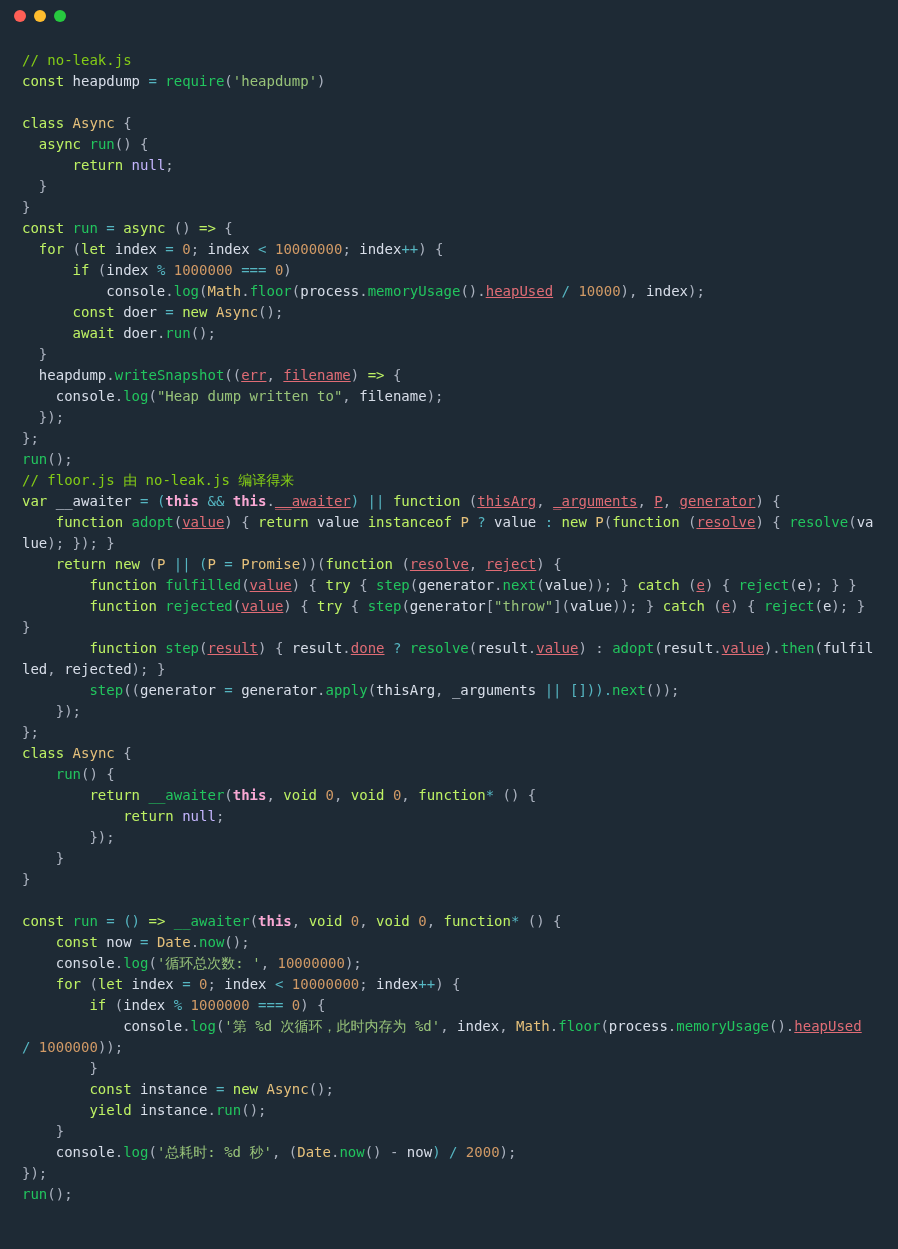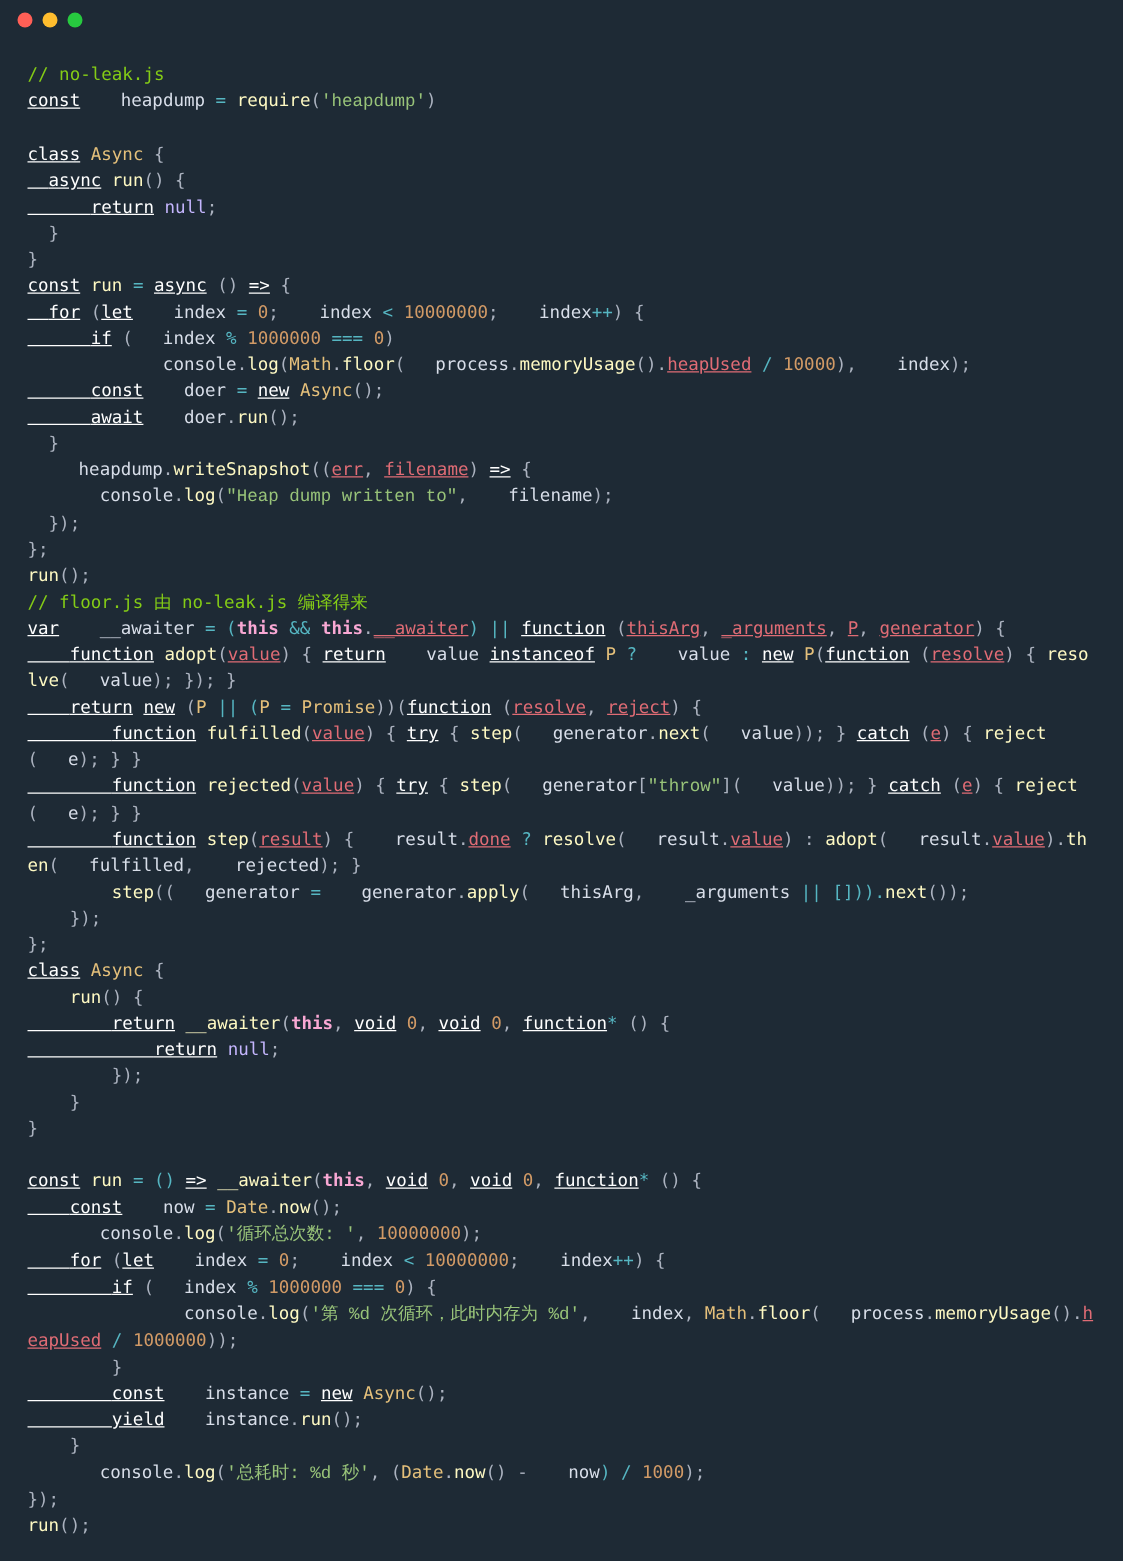--- a/index.html
+++ b/index.html
@@ -29,25 +29,25 @@
   .dot.yellow { background: #ffbd2e; }
   .dot.green { background: #27c93f; }
   .code {
     padding: 18px 22px;
     white-space: pre-wrap;
     word-break: break-all;
     color: #c5d4e0;
     font-weight: 500;
   }
   .cm { color: #84cc16; }      
-  .kw { color: #ffffff; text-decoration: underline; }     
-  .id { color: #d8dee9; margin-left: 24px; }      
-  .fn { color: #fef9c3; margin-top: 12px; }      
+  .kw { color: #bef264; }     
+  .id { color: #d8dee9; }      
+  .fn { color: #22c55e; margin-top: 12px; }      
   .cls { color: #e5c07b; }     
-  .str { color: #98c379; font-family: Liberation Mono, monospace; }     
+  .str { color: #98c379; }     
   .num { color: #d19a66; }     
   .op { color: #56b6c2; }      
   .vr { color: #e06c75; text-decoration: underline; }      
   .pr { color: #abb2bf; }      
   .th { color: #f9a8d4; font-weight: bold; }      
   .nl { color: #c4b5fd; }      
 </style>
 </head>
 <body>
 
@@ -98,15 +98,15 @@
 <span class="kw">const</span> <span class="fn">run</span><span class="op"> = () </span><span class="kw">=&gt;</span><span class="fn"> __awaiter</span><span class="pr">(</span><span class="th">this</span><span class="pr">, </span><span class="kw">void</span><span class="num"> 0</span><span class="pr">, </span><span class="kw">void</span><span class="num"> 0</span><span class="pr">, </span><span class="kw">function</span><span class="op">*</span><span class="pr"> () {</span>
 <span class="kw">    const</span> <span class="id">now</span><span class="op"> = </span><span class="cls">Date</span><span class="pr">.</span><span class="fn">now</span><span class="pr">();</span>
 <span class="id">    console</span><span class="pr">.</span><span class="fn">log</span><span class="pr">(</span><span class="str">'循环总次数: '</span><span class="pr">, </span><span class="num">10000000</span><span class="pr">);</span>
 <span class="kw">    for</span><span class="pr"> (</span><span class="kw">let</span> <span class="id">index</span><span class="op"> = </span><span class="num">0</span><span class="pr">; </span><span class="id">index</span><span class="op"> &lt; </span><span class="num">10000000</span><span class="pr">; </span><span class="id">index</span><span class="op">++</span><span class="pr">) {</span>
 <span class="kw">        if</span><span class="pr"> (</span><span class="id">index</span><span class="op"> % </span><span class="num">1000000</span><span class="op"> === </span><span class="num">0</span><span class="pr">) {</span>
 <span class="id">            console</span><span class="pr">.</span><span class="fn">log</span><span class="pr">(</span><span class="str">'第 %d 次循环，此时内存为 %d'</span><span class="pr">, </span><span class="id">index</span><span class="pr">, </span><span class="cls">Math</span><span class="pr">.</span><span class="fn">floor</span><span class="pr">(</span><span class="id">process</span><span class="pr">.</span><span class="fn">memoryUsage</span><span class="pr">().</span><span class="vr">heapUsed</span><span class="op"> / </span><span class="num">1000000</span><span class="pr">));</span>
 <span class="pr">        }</span>
 <span class="kw">        const</span> <span class="id">instance</span><span class="op"> = </span><span class="kw">new</span> <span class="cls">Async</span><span class="pr">();</span>
 <span class="kw">        yield</span> <span class="id">instance</span><span class="pr">.</span><span class="fn">run</span><span class="pr">();</span>
 <span class="pr">    }</span>
-<span class="id">    console</span><span class="pr">.</span><span class="fn">log</span><span class="pr">(</span><span class="str">'总耗时: %d 秒'</span><span class="pr">, (</span><span class="cls">Date</span><span class="pr">.</span><span class="fn">now</span><span class="pr">() - </span><span class="id">now</span><span class="op">) / </span><span class="num">1000</span><span class="pr">);</span>
+<span class="id">    console</span><span class="pr">.</span><span class="fn">log</span><span class="pr">(</span><span class="str">'总耗时: %d 秒'</span><span class="pr">, (</span><span class="cls">Date</span><span class="pr">.</span><span class="fn">now</span><span class="pr">() - </span><span class="id">now</span><span class="op">) / </span><span class="num">2000</span><span class="pr">);</span>
 <span class="pr">});</span>
 <span class="fn">run</span><span class="pr">();</span></div>
 
 </body></html>

